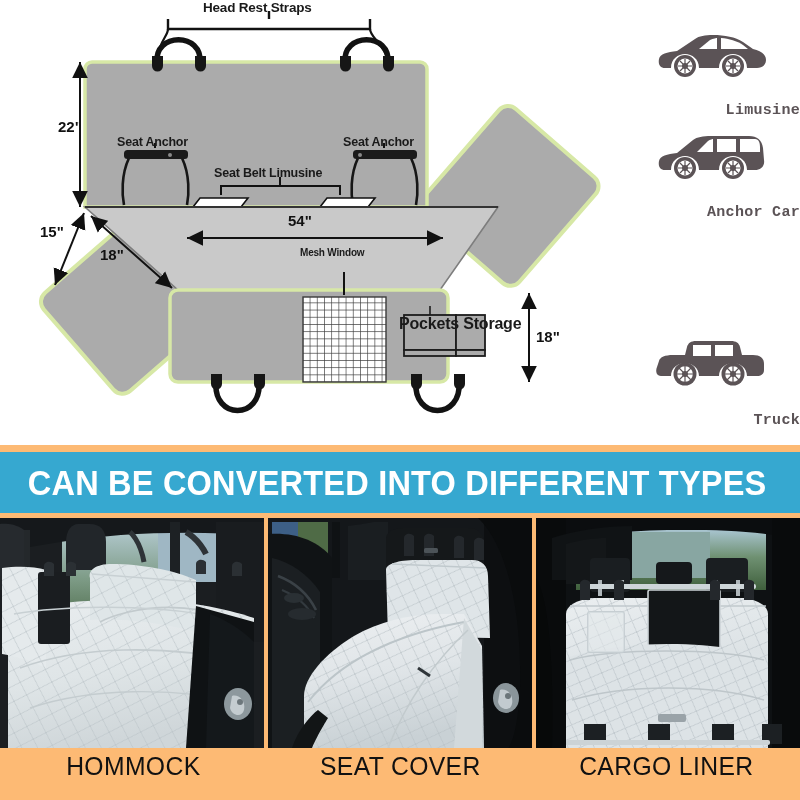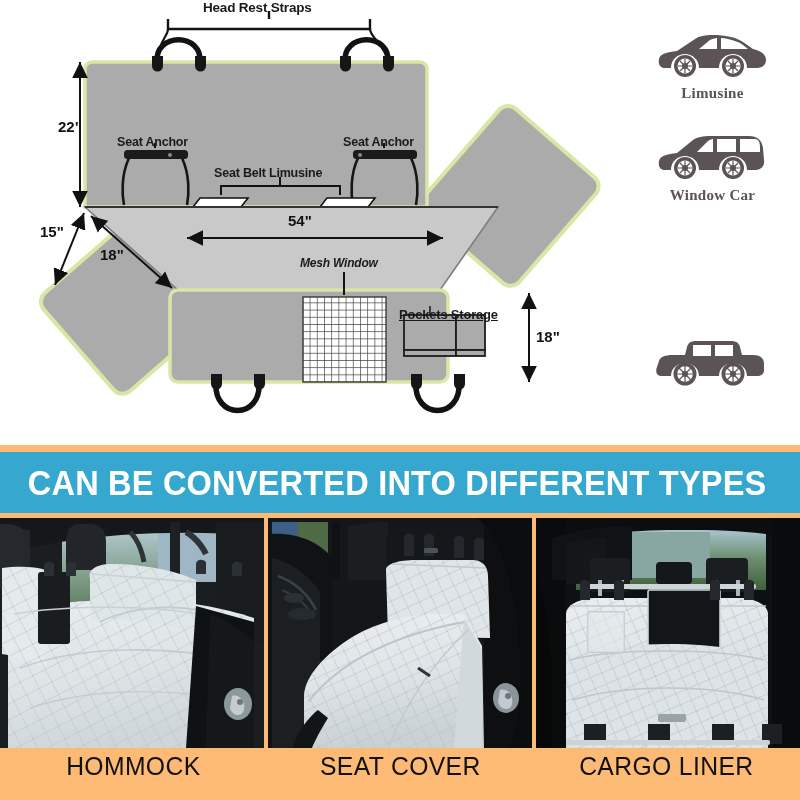--- a/index.html
+++ b/index.html
@@ -36,22 +36,22 @@
     font-family: "Liberation Sans", sans-serif;
     font-weight: bold;
     color: #1a1a1a;
     white-space: nowrap;
     letter-spacing: -0.2px;
   }
   .lbl-headrest { left: 203px; top: 0px;   font-size: 13.5px; }
   .lbl-anchor-l { left: 117px; top: 135px; font-size: 12.5px; }
   .lbl-anchor-r { left: 343px; top: 135px; font-size: 12.5px; }
   .lbl-belt     { left: 214px; top: 166px; font-size: 12.5px; }
-  .lbl-mesh     { left: 300px; top: 256px; font-size: 12px; font-style: italic; }
-  .lbl-pockets  { left: 399px; top: 307px; font-size: 13px; text-decoration: underline; }
+  .lbl-mesh     { left: 300px; top: 247px; font-size: 10px; }
+  .lbl-pockets  { left: 399px; top: 315px; font-size: 16px; }
 
   .dim-label {
     position: absolute;
     font-family: "Liberation Sans", sans-serif;
     font-weight: bold;
     color: #111111;
     font-size: 15px;
     white-space: nowrap;
   }
   .dim-22  { left: 58px;  top: 118px; }
@@ -69,26 +69,27 @@
   }
   .vehicle {
     position: absolute;
     left: 0;
     width: 175px;
     text-align: center;
   }
   .vehicle-icon { display: block; margin: 0 auto; }
   .vehicle-label {
     display: block;
-    margin-top: 1px;
-    font-family: Liberation Serif, serif;
+    margin-top: 18px;
+    font-family: Liberation Mono, monospace;
     font-size: 15px;
     font-weight: bold;
     color: #4e4749;
     letter-spacing: 0.3px;
+    text-align: right;
   }
   #veh-0 { top: 10px; }
   #veh-1 { top: 110px; }
   #veh-2 { top: 211px; }
   #veh-3 { top: 316px; }
 
   
   #banner {
     position: absolute;
     left: 0;
@@ -314,38 +315,39 @@
           <path d="M85,11 L100,11 C104,11 105,15 105,20 L105,24 L85,24 Z" fill="#ffffff"></path>
           <circle cx="30" cy="40" r="11" fill="#5B5356"></circle>
           <circle cx="30" cy="40" r="7.5" fill="#ffffff"></circle>
           <circle cx="30" cy="40" r="3" fill="#5B5356"></circle>
           <path d="M30,33 V47 M23,40 H37 M25,35 L35,45 M35,35 L25,45" stroke="#5B5356" stroke-width="1.2"></path>
           <circle cx="78" cy="40" r="11" fill="#5B5356"></circle>
           <circle cx="78" cy="40" r="7.5" fill="#ffffff"></circle>
           <circle cx="78" cy="40" r="3" fill="#5B5356"></circle>
           <path d="M78,33 V47 M71,40 H85 M73,35 L83,45 M83,35 L73,45" stroke="#5B5356" stroke-width="1.2"></path>
         </svg>
-        <span class="vehicle-label" style="color: rgb(91, 83, 86);">Window Car</span>
+        <span class="vehicle-label" style="color: rgb(91, 83, 86);">Anchor Car</span>
       </div>
 
 
       <div class="vehicle" id="veh-3">
         <svg class="vehicle-icon" width="115" height="60" viewBox="0 0 115 60">
           <path d="M6,42 C2,42 0,38 2,33 L4,27 C5,23 10,21 18,21 L30,21 L32,13 C33,9 36,7 41,7 L76,7 C81,7 84,9 85,13 L87,21 L98,21 C105,21 109,24 109,30 L109,36 C109,40 106,42 102,42 L92,42 C92,34 85,29 78,29 C71,29 64,34 64,42 L44,42 C44,34 37,29 30,29 C23,29 16,34 16,42 Z" fill="#5B5356"></path>
           <rect x="38" y="11" width="18" height="11" fill="#ffffff"></rect>
           <rect x="60" y="11" width="18" height="11" fill="#ffffff"></rect>
           <circle cx="30" cy="40" r="11.5" fill="#5B5356"></circle>
           <circle cx="30" cy="40" r="7.8" fill="#ffffff"></circle>
           <circle cx="30" cy="40" r="3" fill="#5B5356"></circle>
           <path d="M30,32 V48 M22,40 H38 M24,34 L36,46 M36,34 L24,46" stroke="#5B5356" stroke-width="1.2"></path>
           <circle cx="78" cy="40" r="11.5" fill="#5B5356"></circle>
           <circle cx="78" cy="40" r="7.8" fill="#ffffff"></circle>
           <circle cx="78" cy="40" r="3" fill="#5B5356"></circle>
           <path d="M78,32 V48 M70,40 H86 M72,34 L84,46 M84,34 L72,46" stroke="#5B5356" stroke-width="1.2"></path>
         </svg>
+        <span class="vehicle-label" style="color: rgb(91, 83, 86);">Truck</span>
       </div>
     </div>
   </div>
 
   <div id="banner" style="background: rgb(54, 168, 208);">
     <span id="banner-text" style="color: rgb(255, 255, 255);">CAN BE CONVERTED INTO DIFFERENT TYPES</span>
   </div>
 
   <div id="photo-row">
 

